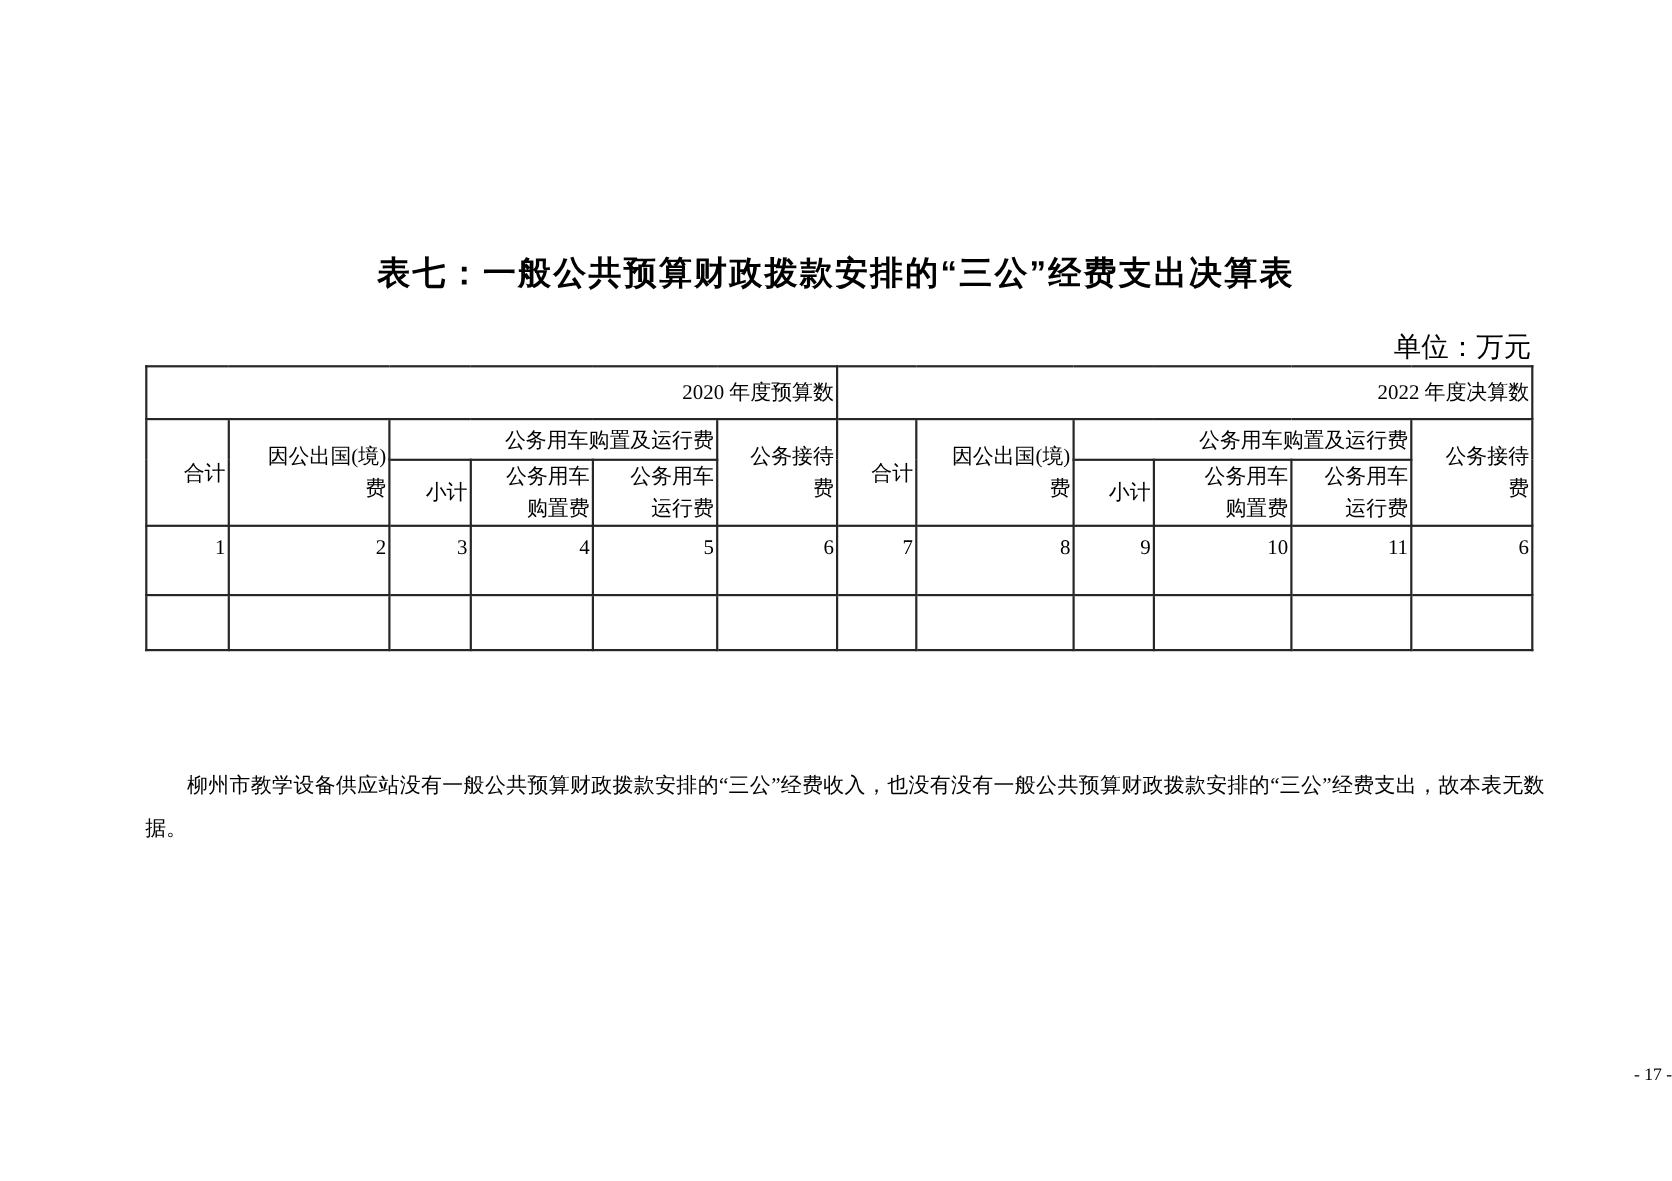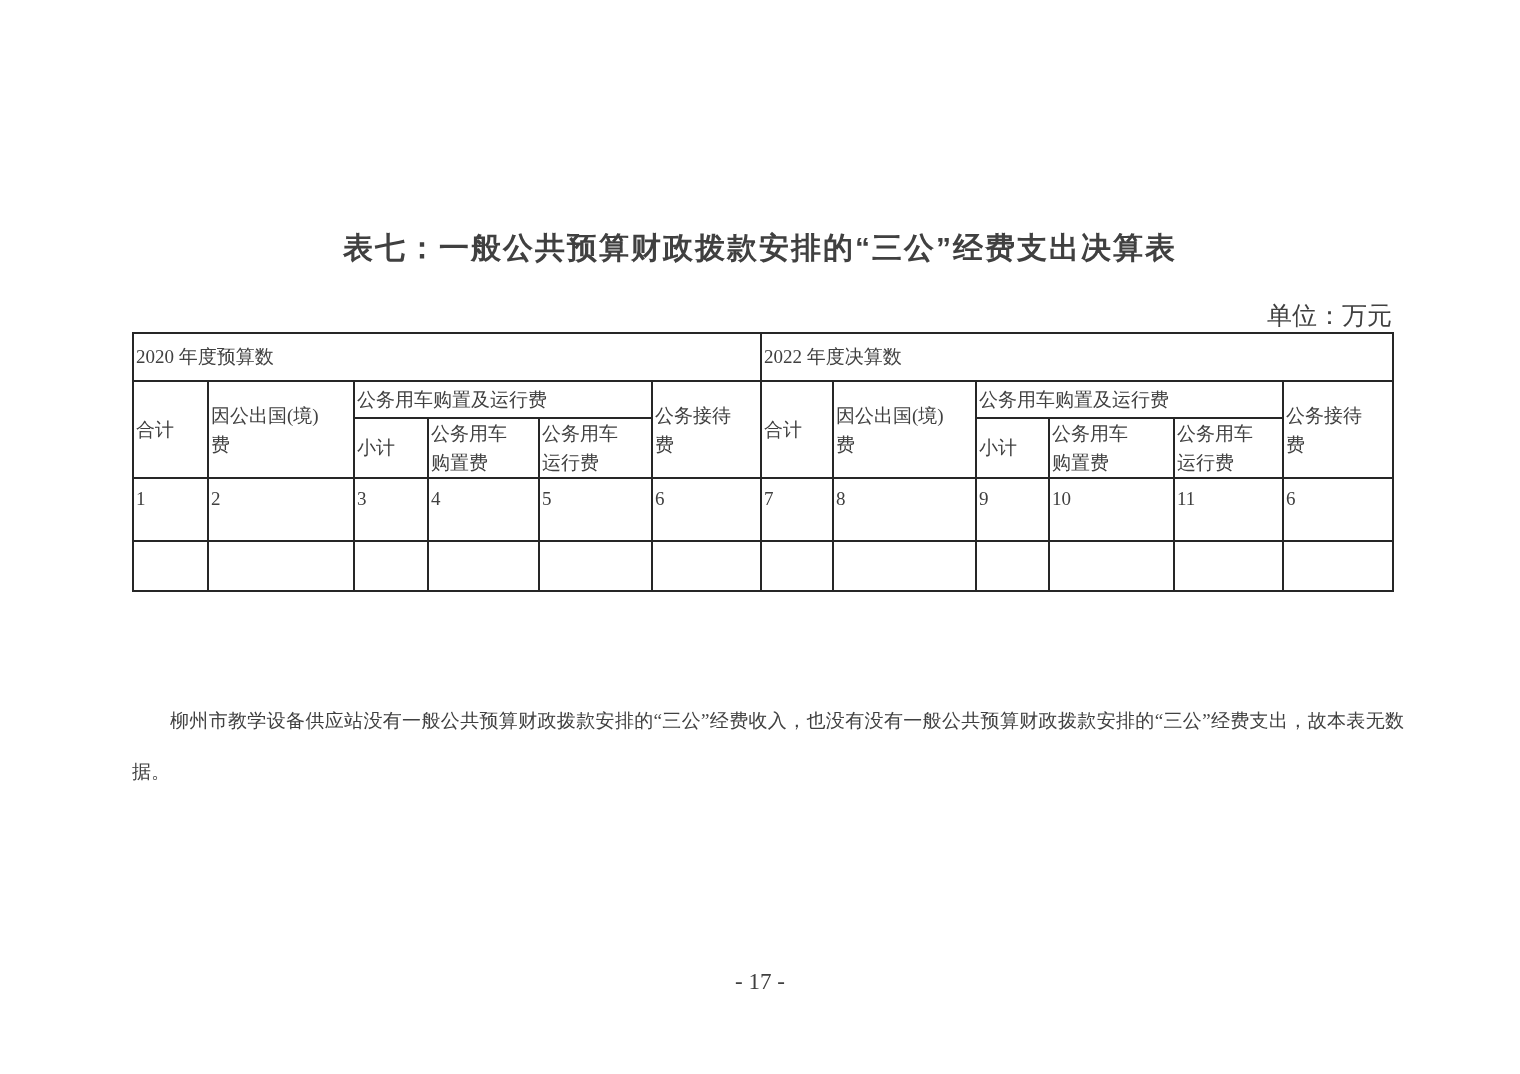--- a/index.html
+++ b/index.html
@@ -2,21 +2,21 @@
 <html><head>
 <meta charset="utf-8">
 <style>
   * { margin: 0; padding: 0; box-sizing: border-box; }
   html, body { background: #ffffff; }
   .page {
     position: relative;
     width: 1520px;
     height: 1074px;
     background: #ffffff;
-    color: #404040;
+    color: #000000;
     font-family: "Liberation Serif", serif;
     overflow: hidden;
   }
   .doc-title {
     position: absolute;
     top: 228px;
     left: 0;
     width: 100%;
     text-align: center;
     font-family: "Liberation Sans", sans-serif;
@@ -34,21 +34,21 @@
   table.budget {
     position: absolute;
     left: 132px;
     top: 332px;
     width: 1260px;
     border-collapse: collapse;
     table-layout: fixed;
   }
   table.budget td {
     border: 2px solid #262626;
-    text-align: left;
+    text-align: right;
     vertical-align: middle;
     font-size: 19px;
     padding: 0 2px;
     overflow: hidden;
   }
   tr.group-row td { height: 48px; }
   tr.head-top td { height: 37px; }
   tr.head-sub td { height: 50px; }
   td.two-line { white-space: pre-line; line-height: 29px; }
   tr.num-row td {
@@ -66,31 +66,31 @@
     font-size: 19px;
     line-height: 26px;
     text-align: justify;
   }
   .body-paragraph {
     position: absolute;
     left: 132px;
     top: 695px;
     width: 1272px;
     font-size: 19px;
-    line-height: 51px;
+    line-height: 39px;
     text-align: justify;
     text-indent: 38px;
   }
   .page-number {
     position: absolute;
     top: 969px;
     left: 0;
     width: 100%;
-    text-align: center;
-    font-size: 23px;
+    text-align: right;
+    font-size: 16px;
   }
 </style>
 </head>
 <body>
 
 <div class="page">
 
   <div class="doc-title">表七：一般公共预算财政拨款安排的“三公”经费支出决算表</div>
 
   <div class="unit-label">单位：万元</div>

